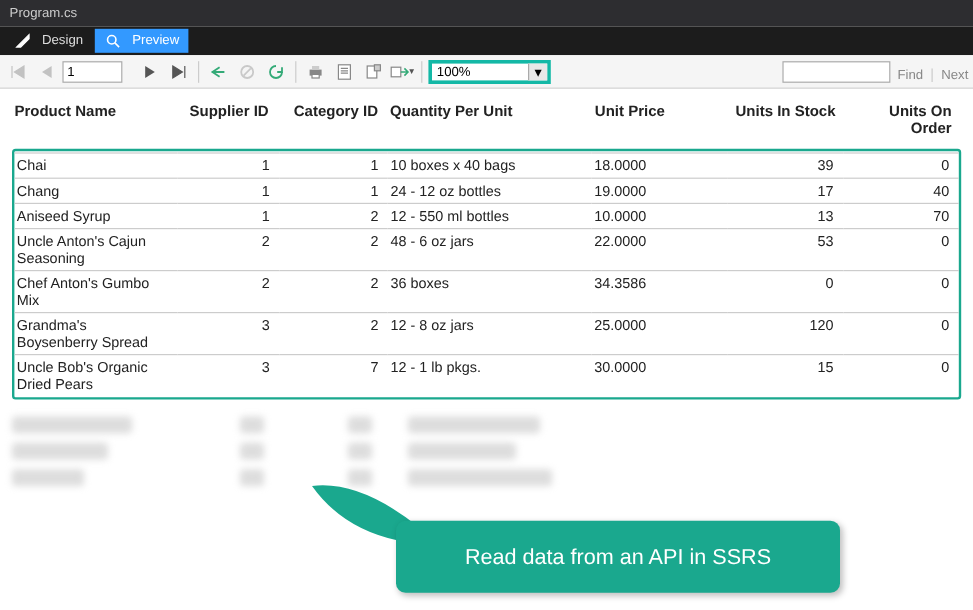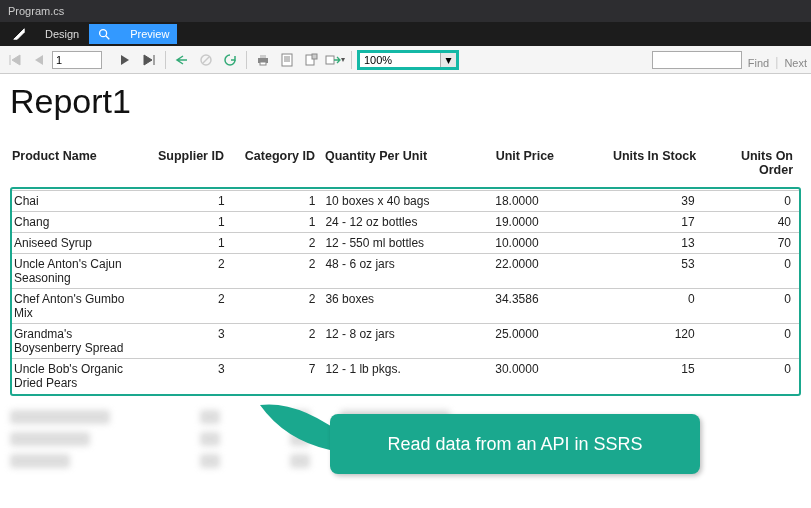--- a/index.html
+++ b/index.html
@@ -40,21 +40,21 @@
     align-items: center;
     padding-left: 4px;
     gap: 2px;
   }
   .view-tab {
     display: flex;
     align-items: center;
     padding: 2px 8px;
     color: #ddd;
     font-size: 11px;
-    gap: 19px;
+    gap: 9px;
     cursor: pointer;
     height: 20px;
   }
   .view-tab.active { background: #3399ff; color: #fff; }
   .view-tab svg { width: 14px; height: 14px; }
   .icon-box { display:flex; align-items:center; justify-content:center; }
 
   
   .toolbar {
     display: flex;
@@ -138,21 +138,21 @@
   table.data td.right { text-align:right; }
   .table-wrap {
     border: 2px solid #1aa88e;
     border-radius: 3px;
     padding: 1px 0;
   }
   
   .callout {
     position: absolute;
     left: 330px;
-    top: 414px;
+    top: 434px;
     width: 370px;
     height: 60px;
     background: #1aa88e;
     border-radius: 8px;
     display:flex;
     align-items:center;
     justify-content:center;
     color:#fff;
     font-size: 18px;
     box-shadow: 2px 2px 5px rgba(0,0,0,.25);
@@ -278,21 +278,20 @@
   </div>
   <div class="find-box">
     <input class="find-input" style="">
     <span class="find-link">Find</span>
     <span class="find-sep">|</span>
     <span class="find-link">Next</span>
   </div>
 </div>
 
 <div class="report">
-  <div class="report-title">Report1</div>
 
   <table class="data">
     <colgroup>
       <col style="width:120px">
         <col style="width:75px">
         <col style="width:80px">
       <col style="width:150px">
         <col style="width:100px">
         <col style="width:85px">
         <col style="width:85px">

